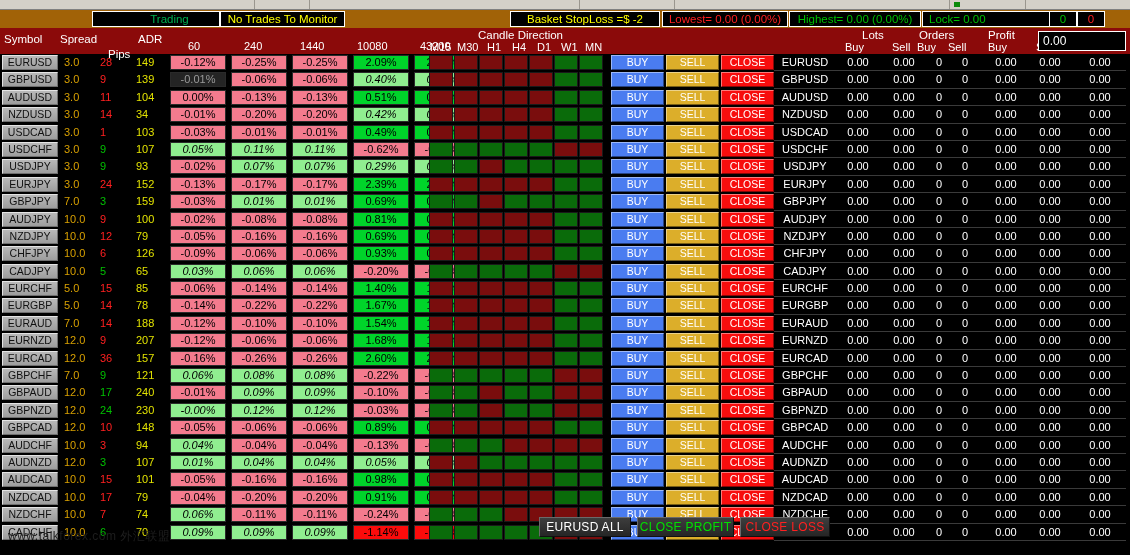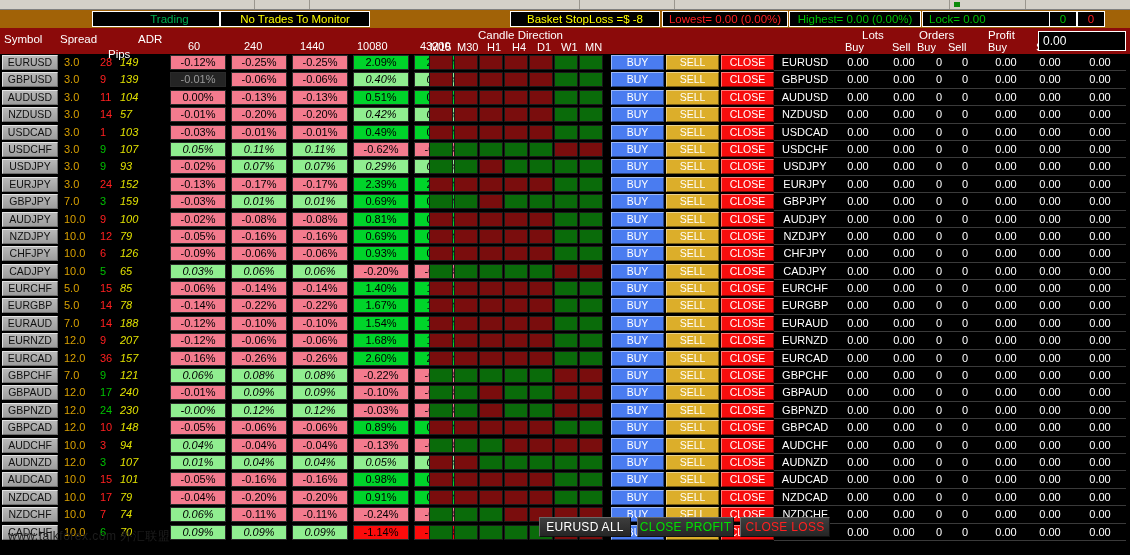--- a/index.html
+++ b/index.html
@@ -31,21 +31,21 @@
   .row{position:relative;height:17.4px;width:1130px;}
 
   .sym{position:absolute;left:2px;top:1px;width:56px;height:15px;
        background:linear-gradient(#b9b9b9,#9d9d9d);
        border:1px solid #6f6f6f;border-top-color:#e4e4e4;border-left-color:#e4e4e4;
        box-sizing:border-box;color:#111;font-size:10.5px;line-height:13px;text-align:center;}
   .cellnum{position:absolute;top:1px;height:15px;font-size:11px;line-height:15px;
            color:#d8d000;white-space:nowrap;}
   .num-spread{left:64px;width:30px;color:#d8a000;}
   .num-pips{left:100px;width:28px;}
-  .num-adr{left:120px;width:34px;color:#e2e200;font-style:italic;}
+  .num-adr{left:136px;width:34px;color:#e2e200;}
 
   .pct{position:absolute;top:1px;height:15px;width:56px;box-sizing:border-box;
        border:1px solid #2a2a2a;font-size:11px;line-height:13px;text-align:center;color:#000;}
   .pct.p1{left:170px;} .pct.p2{left:231px;} .pct.p3{left:292px;}
   .pct.p4{left:353px;} .pct.p5{left:414px;}
   .pct.lgr{background:#90ee90;font-style:italic;}
   .pct.gr{background:#00d42a;}
   .pct.lrd{background:#f47b8e;}
   .pct.rd{background:#fb0b0b;}
   .pct.neutral{background:#242424;color:#9a9a9a;}
@@ -90,22 +90,22 @@
     <div class="cseg" style="width:270px"></div>
     <div class="cseg" style="width:95px"></div>
     <div class="cseg" style="width:275px"></div>
     <div class="cdot"></div>
     <div class="cseg" style="width:60px;margin-left:6px"></div>
   </div>
 
   <div class="statusbar">
     <div class="sbox" style="left:92px;width:155px;color:#00b050">Trading</div>
     <div class="sbox" style="left:219px;width:0"></div>
-    <div class="sbox" style="left:220px;width:150px;color:#ffff00">No Trades To Monitor</div>
-    <div class="sbox" style="left:510px;width:150px;color:#ffff00">Basket StopLoss =$ -8</div>
+    <div class="sbox" style="left:220px;width:125px;color:#ffff00">No Trades To Monitor</div>
+    <div class="sbox" style="left:510px;width:150px;color:#ffff00">Basket StopLoss =$ -2</div>
     <div class="sbox" style="left:662px;width:126px;color:#ff2020">Lowest= 0.00 (0.00%)</div>
     <div class="sbox" style="left:789px;width:132px;color:#00c000">Highest= 0.00 (0.00%)</div>
     <div class="sbox" style="left:922px;width:128px;color:#00c000;justify-content:flex-start;padding-left:6px">Lock= 0.00</div>
     <div class="sbox" style="left:1049px;width:28px;color:#00c000">0</div>
     <div class="sbox" style="left:1077px;width:28px;color:#ff2020">0</div>
   </div>
 
   <div class="hdr">
     <div class="hl" style="left:4px;top:6px">Symbol</div>
     <div class="hl" style="left:60px;top:6px">Spread</div>
@@ -228,21 +228,21 @@
         <div class="rnum r-ob">0</div>
         <div class="rnum r-os">0</div>
         <div class="rnum r-pb">0.00</div>
         <div class="rnum r-ps">0.00</div>
         <div class="rnum r-pt">0.00</div>
       </div>
       <div class="row">
         <div class="sym">NZDUSD</div>
         <div class="cellnum num-spread">3.0</div>
         <div class="cellnum num-pips" style="color:#ff2020">14</div>
-        <div class="cellnum num-adr">57</div>
+        <div class="cellnum num-adr">34</div>
         <div class="pct p1 lrd">-0.01%</div>
         <div class="pct p2 lrd">-0.20%</div>
         <div class="pct p3 lrd">-0.20%</div>
         <div class="pct p4 lgr">0.42%</div>
         <div class="pct p5 lgr">0.42%</div>
         <div class="cd dn" style="left:429px"></div>
         <div class="cd dn" style="left:454px"></div>
         <div class="cd dn" style="left:479px"></div>
         <div class="cd dn" style="left:504px"></div>
         <div class="cd dn" style="left:529px"></div>

